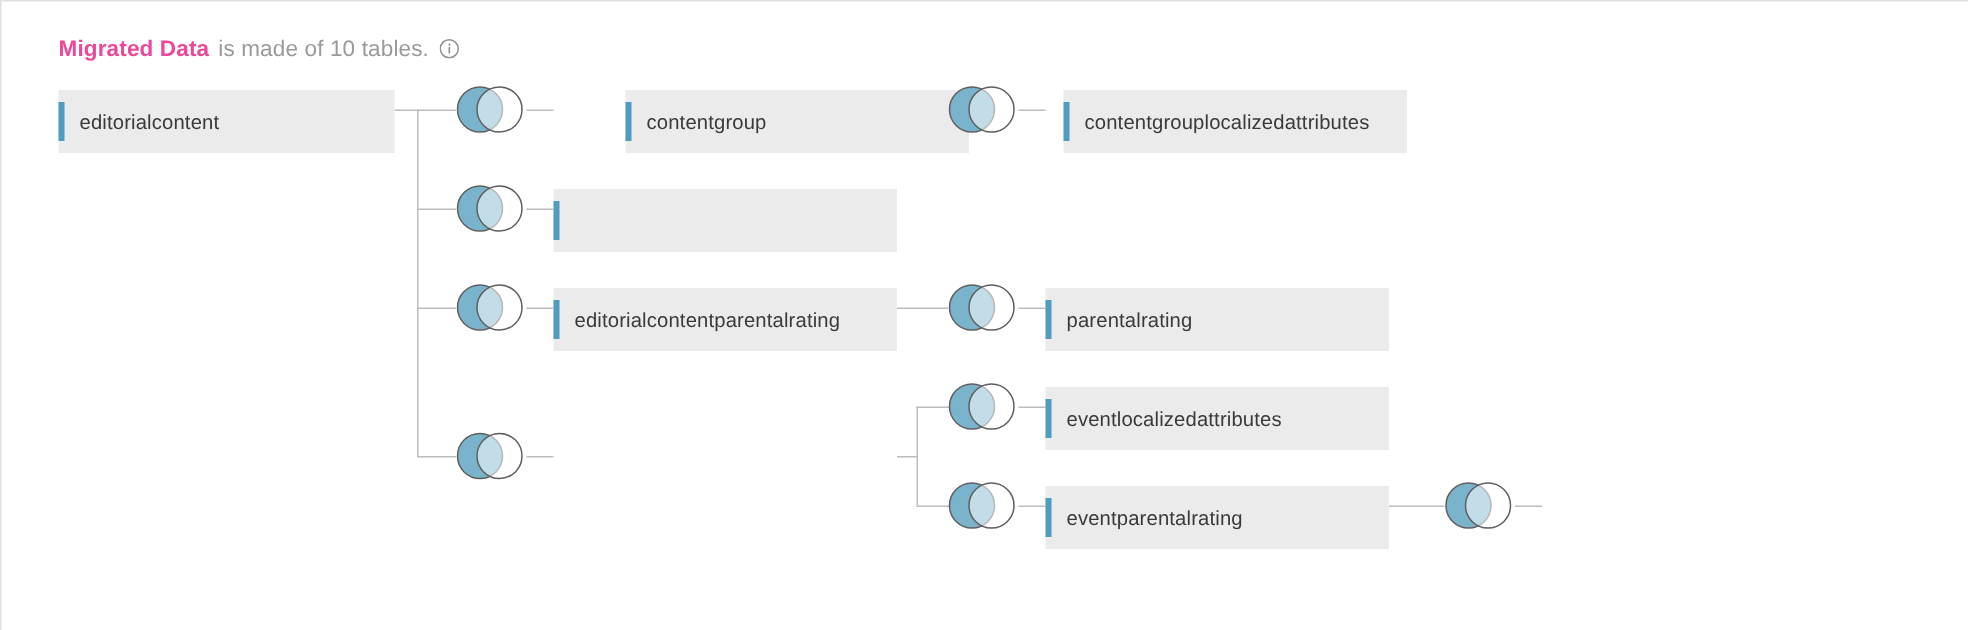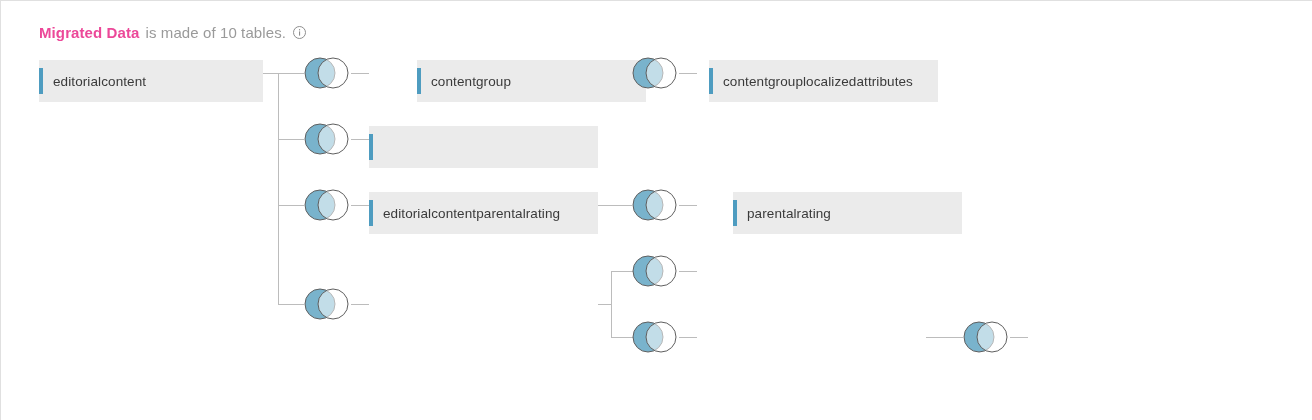--- a/index.html
+++ b/index.html
@@ -202,38 +202,46 @@
     <span class="pill-bar"></span>
     <span class="pill-label">contentgrouplocalizedattributes</span>
   </div>
 
   <div class="venn" style="left:627px; top:188px;">
     <svg width="52" height="32" viewBox="0 0 52 32">
       <circle cx="20" cy="16" r="15" fill="#79b3cc" stroke="#5f5f5f" stroke-width="1"></circle>
       <circle cx="33" cy="16" r="15" fill="#ffffff" fill-opacity="0.55" stroke="#5f5f5f" stroke-width="1"></circle>
     </svg>
   </div>
-  <div class="pill" style="left:696px; top:191px; width:229px;margin-left:36px;">
+  <div class="pill" style="left:696px; top:191px; width:229px;">
     <span class="pill-bar"></span>
     <span class="pill-label">parentalrating</span>
   </div>
 
   <div class="venn" style="left:627px; top:254px;">
     <svg width="52" height="32" viewBox="0 0 52 32">
       <circle cx="20" cy="16" r="15" fill="#79b3cc" stroke="#5f5f5f" stroke-width="1"></circle>
       <circle cx="33" cy="16" r="15" fill="#ffffff" fill-opacity="0.55" stroke="#5f5f5f" stroke-width="1"></circle>
     </svg>
   </div>
+  <div class="pill" style="left:696px; top:257px; width:229px;">
+    <span class="pill-bar"></span>
+    <span class="pill-label">eventlocalizedattributes</span>
+  </div>
 
   <div class="venn" style="left:627px; top:320px;">
     <svg width="52" height="32" viewBox="0 0 52 32">
       <circle cx="20" cy="16" r="15" fill="#79b3cc" stroke="#5f5f5f" stroke-width="1"></circle>
       <circle cx="33" cy="16" r="15" fill="#ffffff" fill-opacity="0.55" stroke="#5f5f5f" stroke-width="1"></circle>
     </svg>
   </div>
+  <div class="pill" style="left:696px; top:323px; width:229px;">
+    <span class="pill-bar"></span>
+    <span class="pill-label">eventparentalrating</span>
+  </div>
 
   <div class="venn" style="left:958px; top:320px;">
     <svg width="52" height="32" viewBox="0 0 52 32">
       <circle cx="20" cy="16" r="15" fill="#79b3cc" stroke="#5f5f5f" stroke-width="1"></circle>
       <circle cx="33" cy="16" r="15" fill="#ffffff" fill-opacity="0.55" stroke="#5f5f5f" stroke-width="1"></circle>
     </svg>
   </div>
 
 </div>
 

